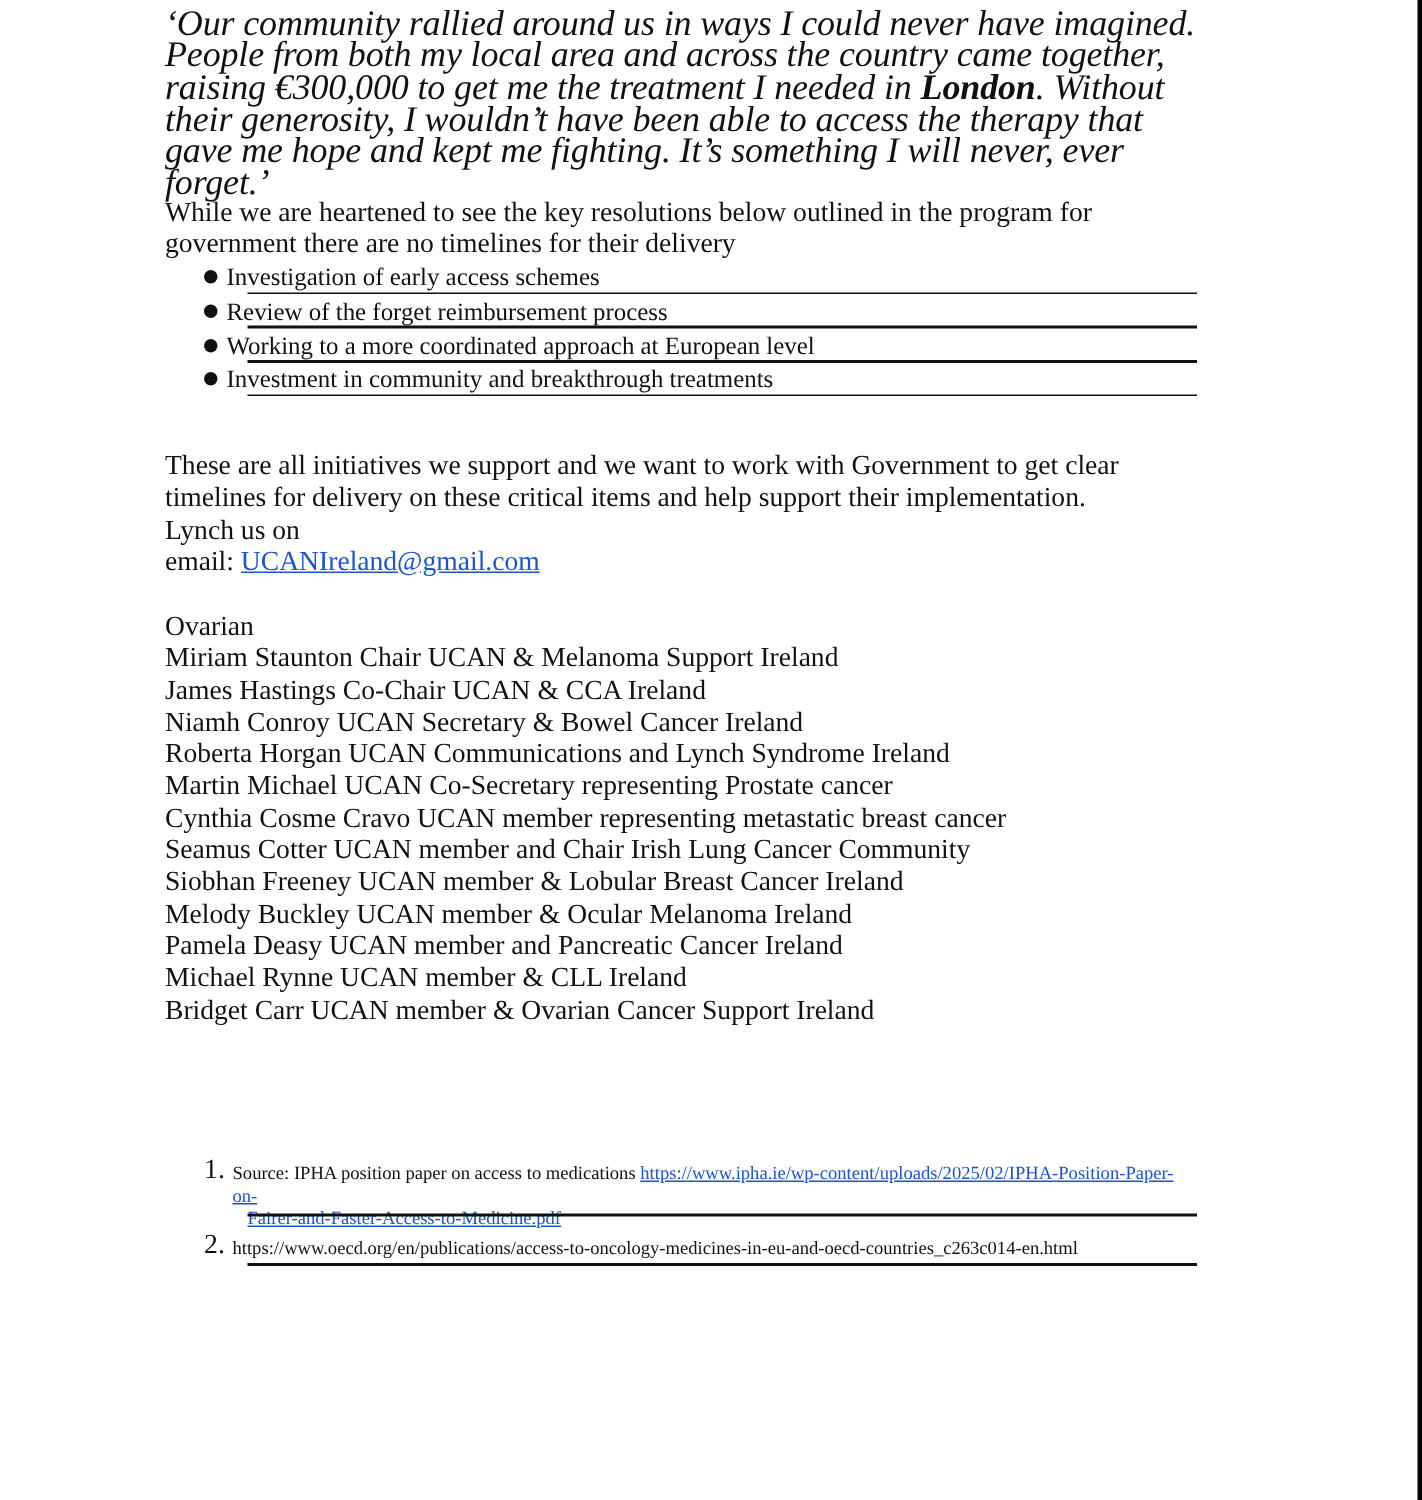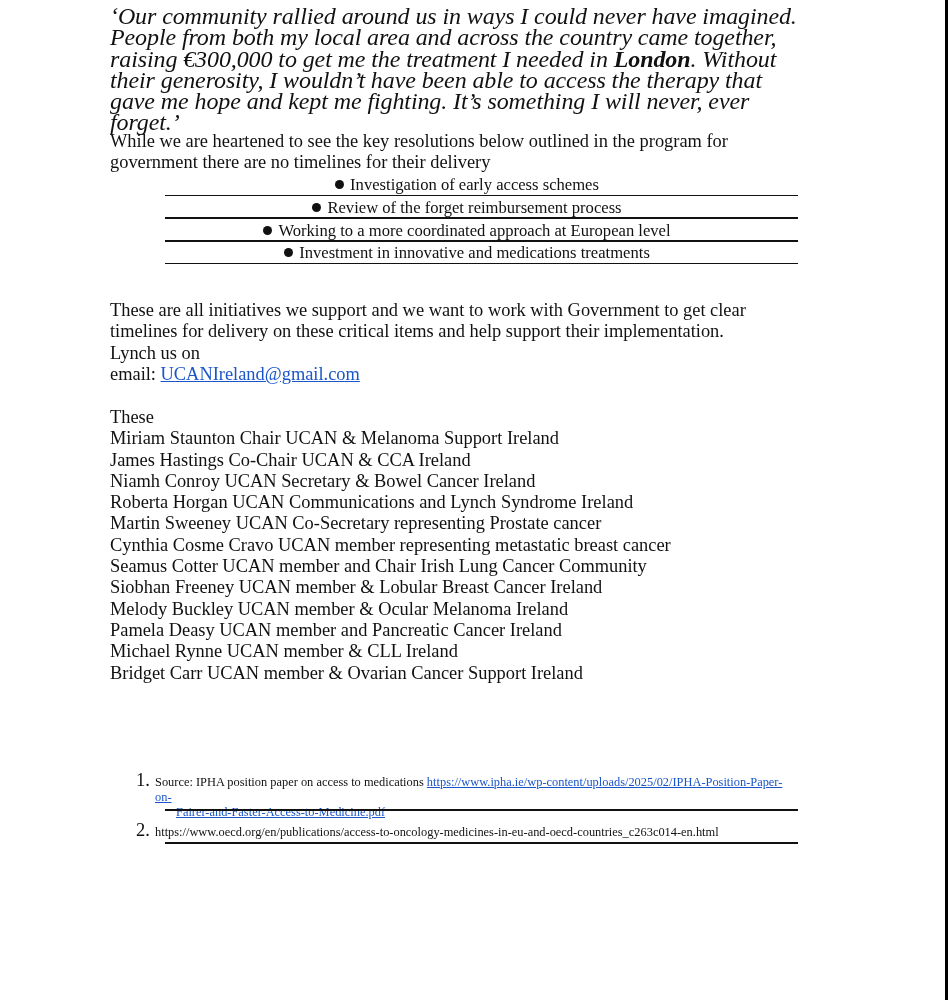--- a/index.html
+++ b/index.html
@@ -43,21 +43,20 @@
     }
     .p1 { top: 131px; }
     .bullets {
       position: absolute;
       left: 136px;
       top: 175px;
       width: 662px;
       margin: 0;
       padding: 0;
       list-style: none;
-      text-align: center;
     }
     .bullets li {
       position: relative;
       height: 22.8px;
       font-size: 16.6px;
       line-height: 20px;
     }
     .bullets li .dot {
       display: inline-block;
       width: 9px;
@@ -104,21 +103,21 @@
       left: 0;
       top: -2px;
       font-size: 18.5px;
     }
     .fn .txt {
       margin-left: 19px;
       display: block;
     }
     .fn .txt .cont {
       display: block;
-      margin-left: 21px;
+      margin-left: 10px;
     }
     .fn .rule {
       position: absolute;
       left: 29px;
       right: 0;
       height: 1.6px;
       background: #111;
     }
     .fn1 { top: 5px; height: 40px; }
     .fn1 .rule { top: 34px; }
@@ -132,36 +131,36 @@
 <div class="right-edge"></div>
 
 <div class="quote"><span>‘Our community rallied around us in ways I could never have imagined. People from both my local area and across the country came together, raising €300,000 to get me the treatment I needed in </span><b>London</b><span>. Without their generosity, I wouldn’t have been able to access the therapy that gave me hope and kept me fighting. It’s something I will never, ever forget.’</span></div>
 
 <div class="para p1">While we are heartened to see the key resolutions below outlined in the program for government there are no timelines for their delivery</div>
 
 <ul class="bullets">
   <li><span class="dot"></span><span>Investigation of early access schemes</span><span class="rule"></span></li>
   <li><span class="dot"></span><span>Review of the forget reimbursement process</span><span class="rule"></span></li>
   <li><span class="dot"></span><span>Working to a more coordinated approach at European level</span><span class="rule"></span></li>
-  <li><span class="dot"></span><span>Investment in innovative and medications treatments</span><span class="rule"></span></li>
+  <li><span class="dot"></span><span>Investment in community and breakthrough treatments</span><span class="rule"></span></li>
 </ul>
 
 <div class="para p2">
   <div>These are all initiatives we support and we want to work with Government to get clear timelines for delivery on these critical items and help support their implementation.</div>
   <div>Lynch us on</div>
   <div><span>email: </span><a class="link" href="#">UCANIreland@gmail.com</a></div>
 </div>
 
 <div class="signed">
-  <div>These</div>
+  <div>Ovarian</div>
   <div>Miriam Staunton Chair UCAN &amp; Melanoma Support Ireland</div>
   <div>James Hastings Co-Chair UCAN &amp; CCA Ireland</div>
   <div>Niamh Conroy UCAN Secretary &amp; Bowel Cancer Ireland</div>
   <div>Roberta Horgan UCAN Communications and Lynch Syndrome Ireland</div>
-  <div>Martin Sweeney UCAN Co-Secretary representing Prostate cancer</div>
+  <div>Martin Michael UCAN Co-Secretary representing Prostate cancer</div>
   <div>Cynthia Cosme Cravo UCAN member representing metastatic breast cancer</div>
   <div>Seamus Cotter UCAN member and Chair Irish Lung Cancer Community</div>
   <div>Siobhan Freeney UCAN member &amp; Lobular Breast Cancer Ireland</div>
   <div>Melody Buckley UCAN member &amp; Ocular Melanoma Ireland</div>
   <div>Pamela Deasy UCAN member and Pancreatic Cancer Ireland</div>
   <div>Michael Rynne UCAN member &amp; CLL Ireland</div>
   <div>Bridget Carr UCAN member &amp; Ovarian Cancer Support Ireland</div>
 </div>
 
 <div class="footnotes">

